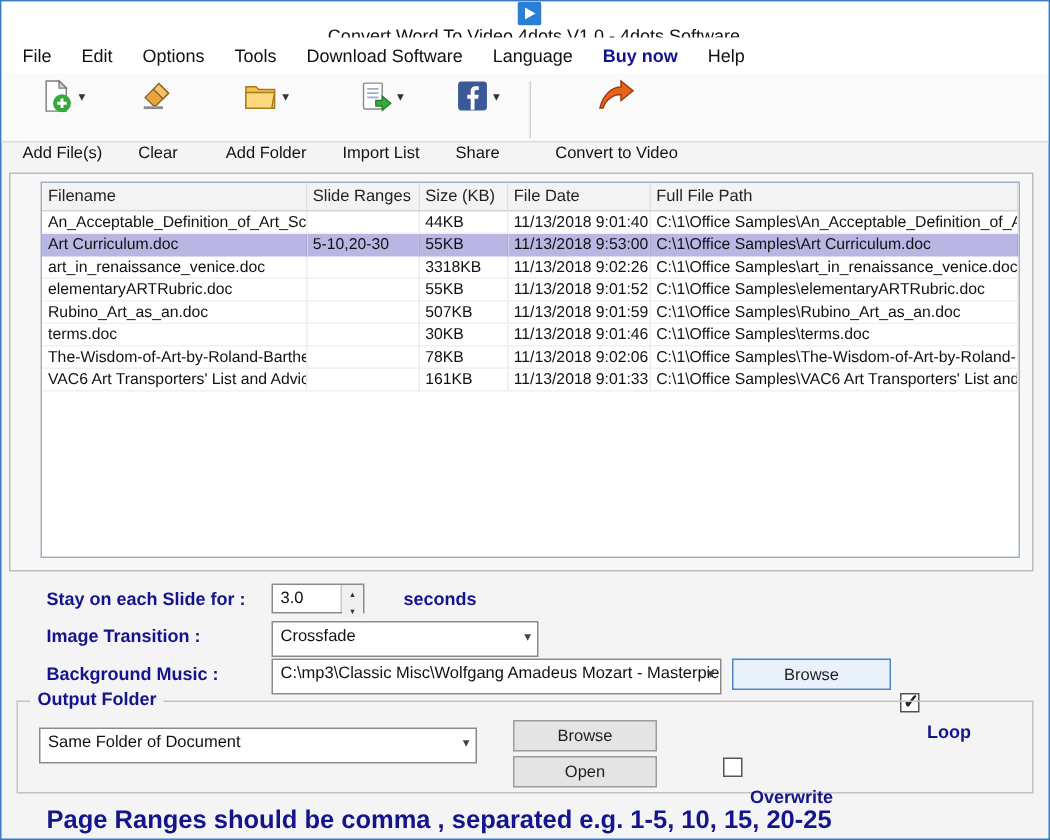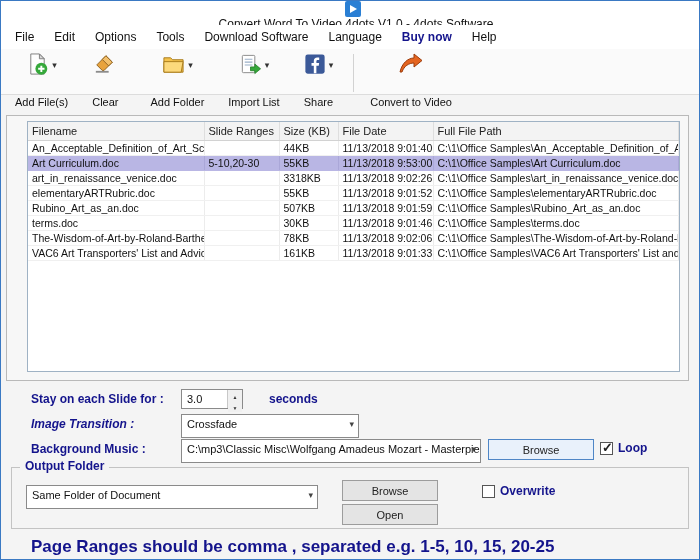--- a/index.html
+++ b/index.html
@@ -53,21 +53,21 @@
   .spin-val{font-size:11px;line-height:18px;padding-left:5px;color:#111;}
   .spin-btns{position:absolute;right:0;top:0;bottom:0;width:15px;border-left:1px solid #c8c8c8;display:flex;flex-direction:column;}
   .spin-btn{flex:1;text-align:center;color:#333;background:#f0f0f0;line-height:8px;}
   .spin-up::after{content:"▲";font-size:5px;}
   .spin-down::after{content:"▼";font-size:5px;}
   .btn{position:absolute;display:flex;align-items:center;justify-content:center;font-size:11px;color:#222;background:#e4e4e4;border:1px solid #9c9c9c;}
   .btn.accent{background:#e9f1fb;border:1px solid #4f86c6;}
   .checkbox{position:absolute;display:flex;align-items:center;gap:5px;}
   .cb-box{width:13px;height:13px;border:1px solid #555;background:#fff;position:relative;}
   .cb-box.checked::after{content:"✓";position:absolute;left:1px;top:-3px;font-size:13px;font-weight:bold;color:#222;}
-  .cb-label{font-size:12px;font-weight:bold;color:var(--navy);}
+  .cb-label{font-size:12px;font-weight:bold;color:var(--navy);margin-top:40px;}
 
   
   .groupbox{position:absolute;top:466px;left:10px;right:10px;height:62px;border:1px solid #c3c3c3;}
   .group-legend{position:absolute;top:-9px;left:8px;padding:0 5px;background:#f4f4f4;font-size:12px;font-weight:bold;color:var(--navy);}
 
   
   .status{position:absolute;top:536px;left:30px;}
   .status-text{font-size:17px;font-weight:bold;color:var(--navy);}
 </style>
 </head>
@@ -280,21 +280,21 @@
     <span class="lbl" style="left:30px;top:7px;">Stay on each Slide for :</span>
     <div class="spinner" style="left:180px;top:4px;">
       <div class="spin-val">3.0</div>
       <div class="spin-btns">
         <div class="spin-btn spin-up"></div>
         <div class="spin-btn spin-down"></div>
       </div>
     </div>
     <span class="lbl" style="left:268px;top:7px;">seconds</span>
 
-    <span class="lbl" style="left:30px;top:32px;font-style:italic;">Image Transition :</span>
+    <span class="lbl" style="left:30px;top:32px;">Image Transition :</span>
     <div class="combo" style="left:180px;top:29px;width:178px;">Crossfade</div>
 
     <span class="lbl" style="left:30px;top:57px;">Background Music :</span>
     <div class="combo" style="left:180px;top:54px;width:300px;">C:\mp3\Classic Misc\Wolfgang Amadeus Mozart - Masterpiec</div>
     <div class="btn accent" style="left:487px;top:54px;width:106px;height:21px;">Browse</div>
     <div class="checkbox" style="left:599px;top:56px;">
       <span class="cb-box checked"></span>
       <span class="cb-label">Loop</span>
     </div>
   </div>

